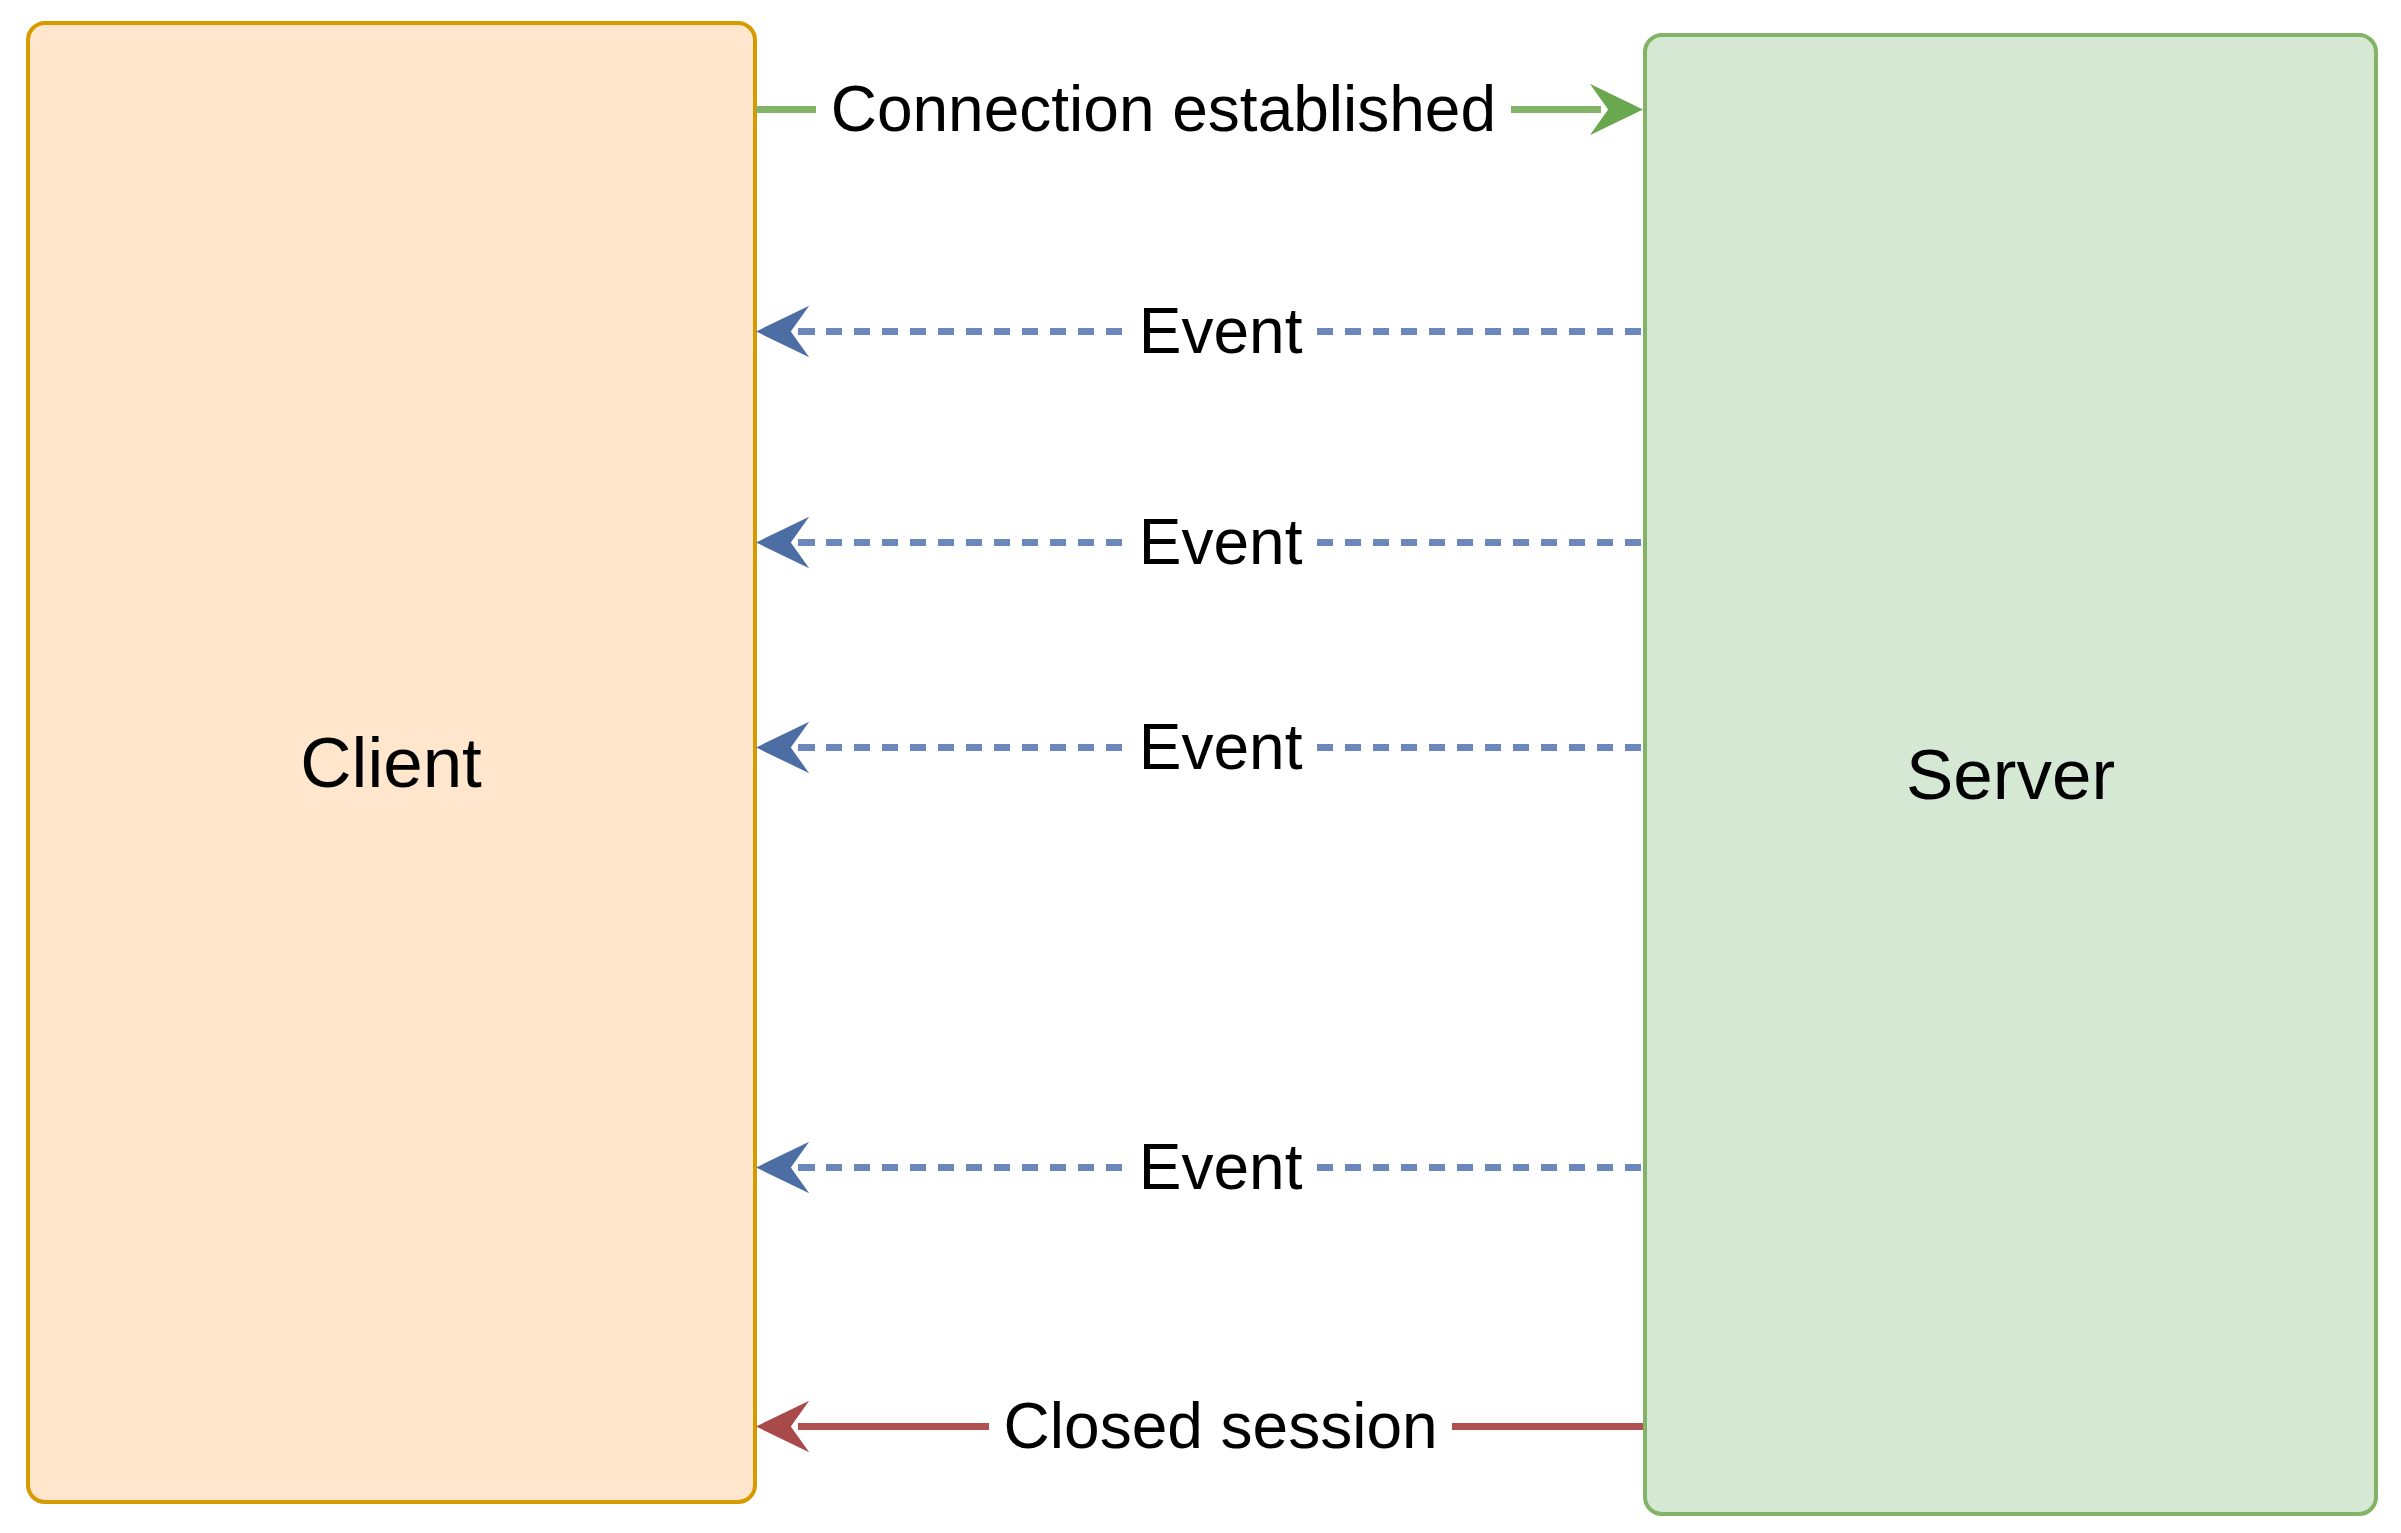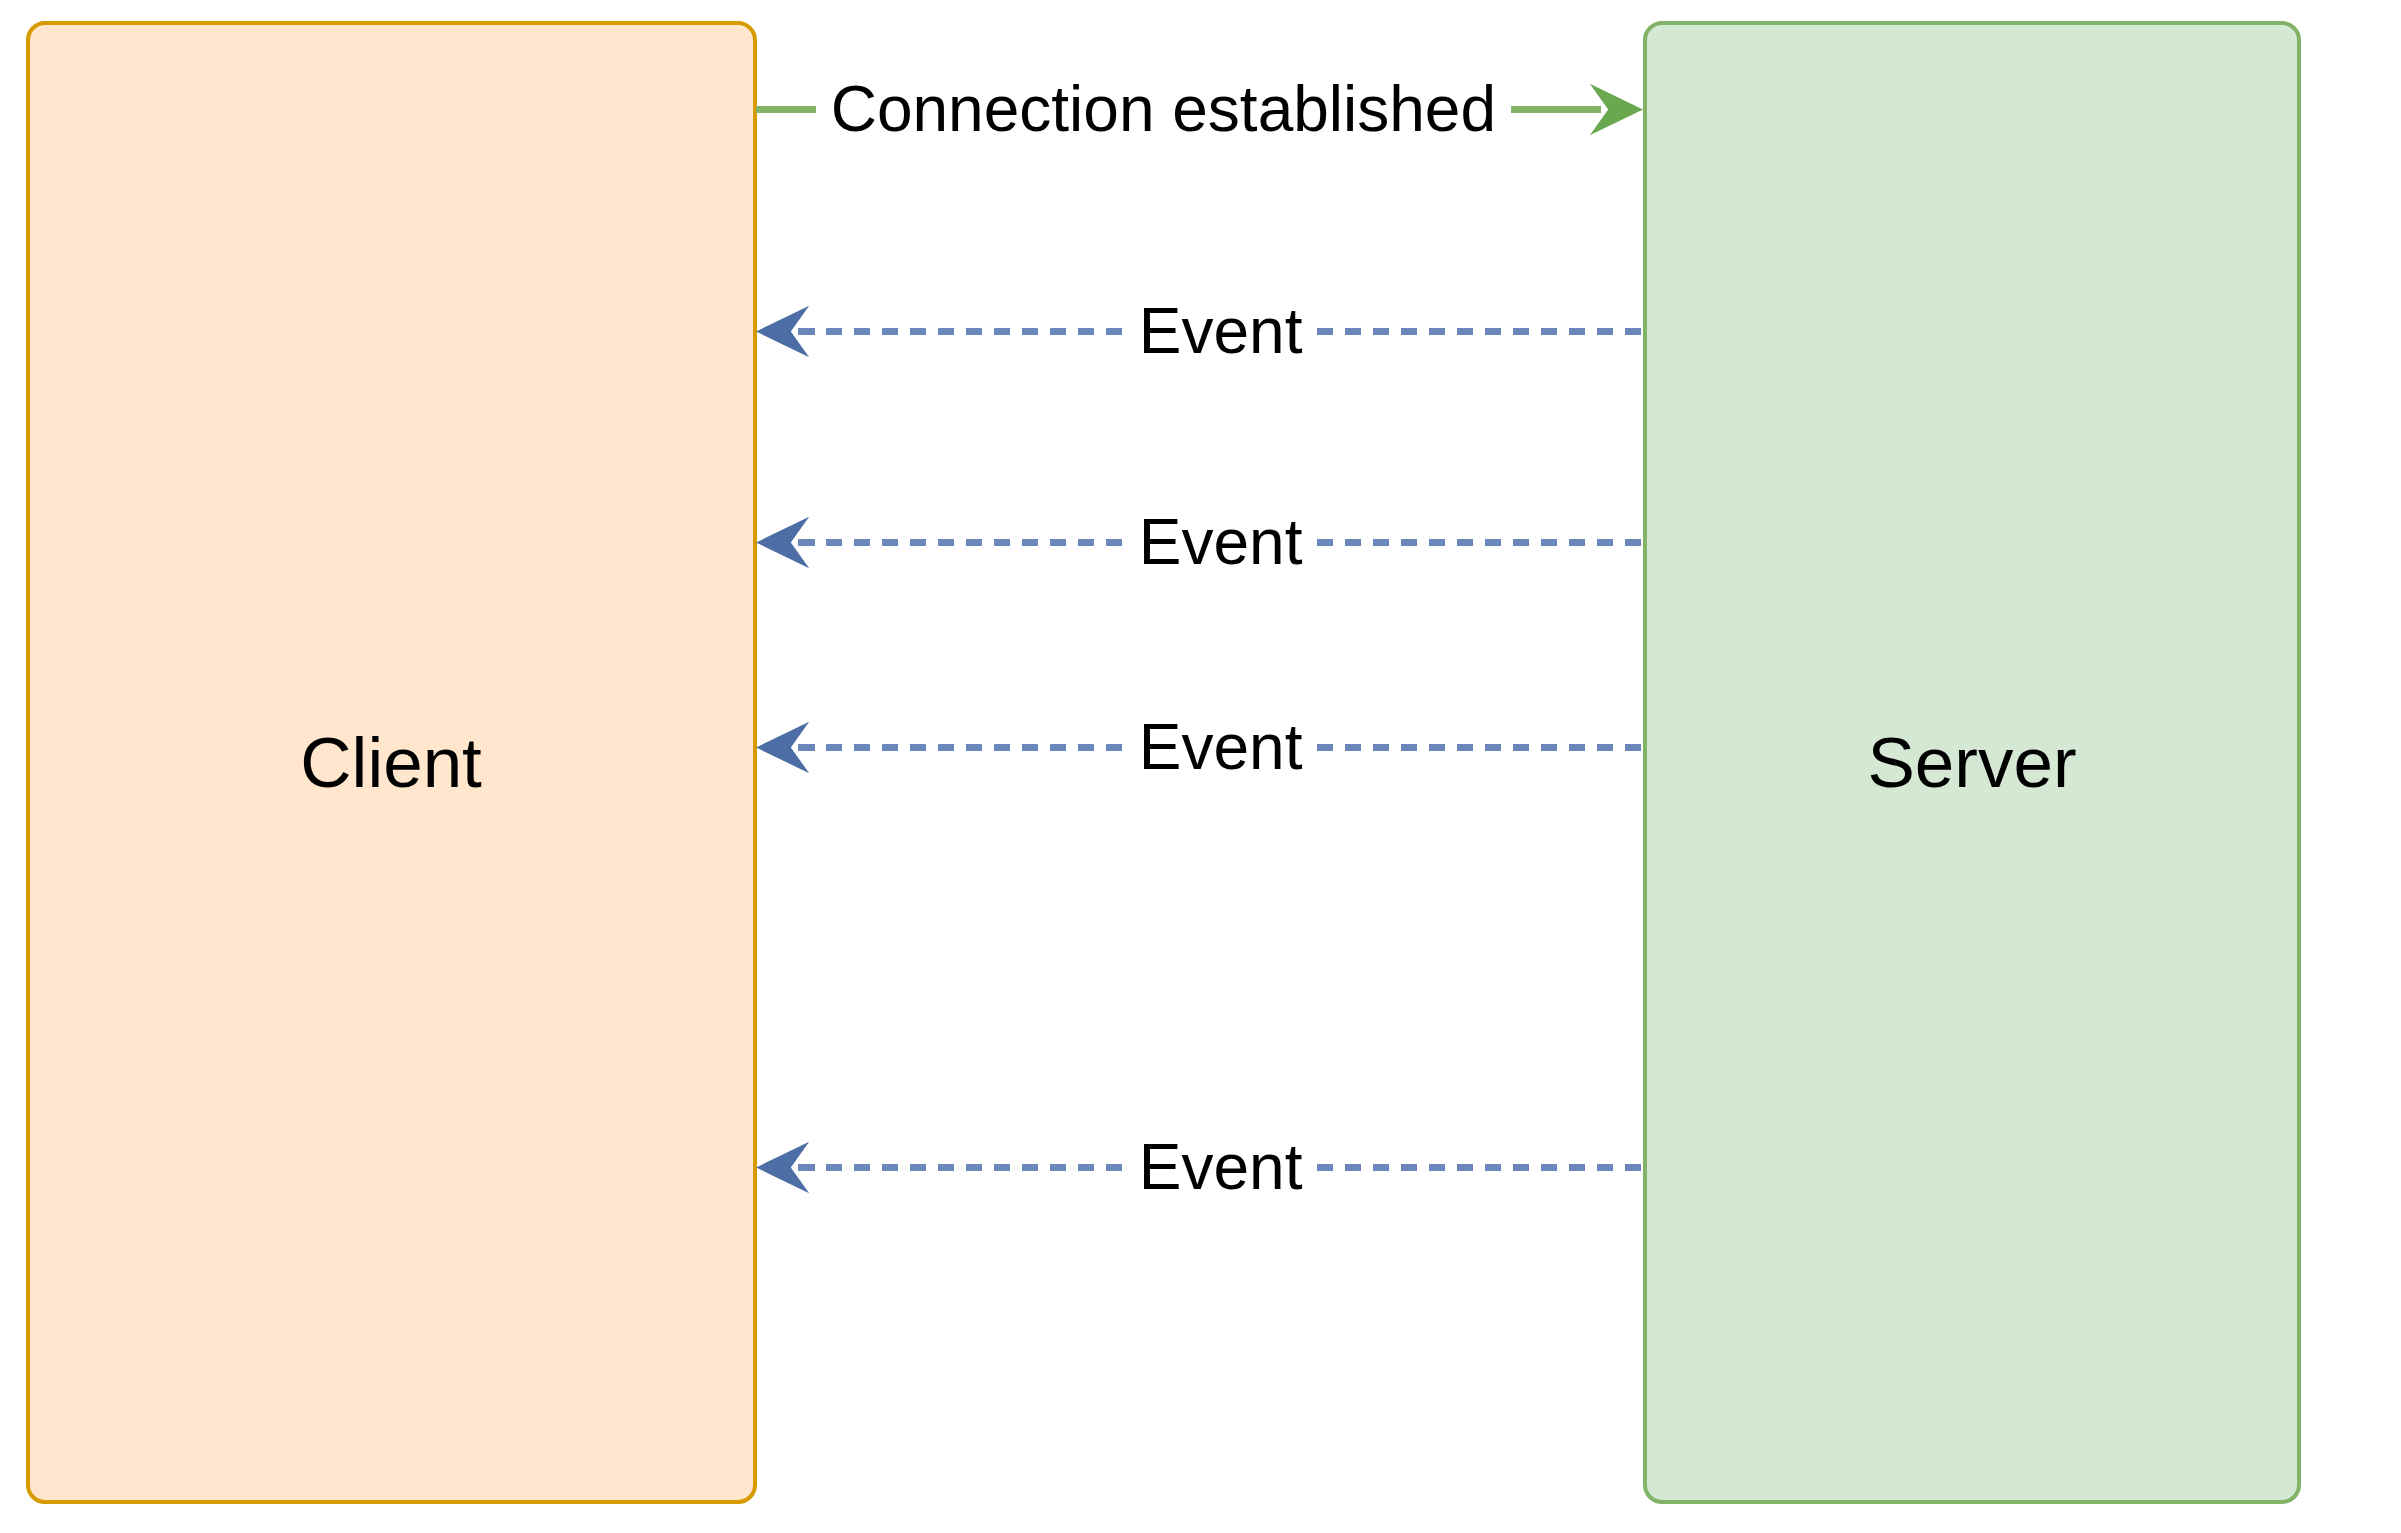--- a/index.html
+++ b/index.html
@@ -16,21 +16,21 @@
     position:absolute;
     box-sizing:border-box;
     background:var(--fill);
     border:4.6px solid var(--border);
     border-radius:19px;
     display:flex;
     align-items:center;
     justify-content:center;
   }
   #client-node { left:25.6px;  top:21px; width:731px; height:1483px; }
-  #server-node { left:1643px; top:21px; width:658px; height:1483px; }
+  #server-node { left:1643px; top:33px; width:735px; height:1483px; }
   .node-label {
     font-size:71px;
     line-height:1;
     white-space:nowrap;
   }
 
   
   .msg {
     position:absolute;
     left:756px;
@@ -122,15 +122,23 @@
 
   <div class="msg dashed" id="msg-event4" style="--c: #6c87bb; --head: #4d6da5;">
     <svg class="head left-head" width="55" height="55" viewBox="0 0 60 60">
       <polygon points="0,30 58,2 38,30 58,58"></polygon>
     </svg>
     <div class="seg"></div>
     <span class="msg-label">Event</span>
     <div class="seg"></div>
   </div>
 
+  <div class="msg solid" id="msg-close" style="--c: #b05050; --head: #a84a4a;">
+    <svg class="head left-head" width="55" height="55" viewBox="0 0 60 60">
+      <polygon points="0,30 58,2 38,30 58,58"></polygon>
+    </svg>
+    <div class="seg"></div>
+    <span class="msg-label">Closed session</span>
+    <div class="seg"></div>
+  </div>
 
 </div>
 
 
 </body></html>

